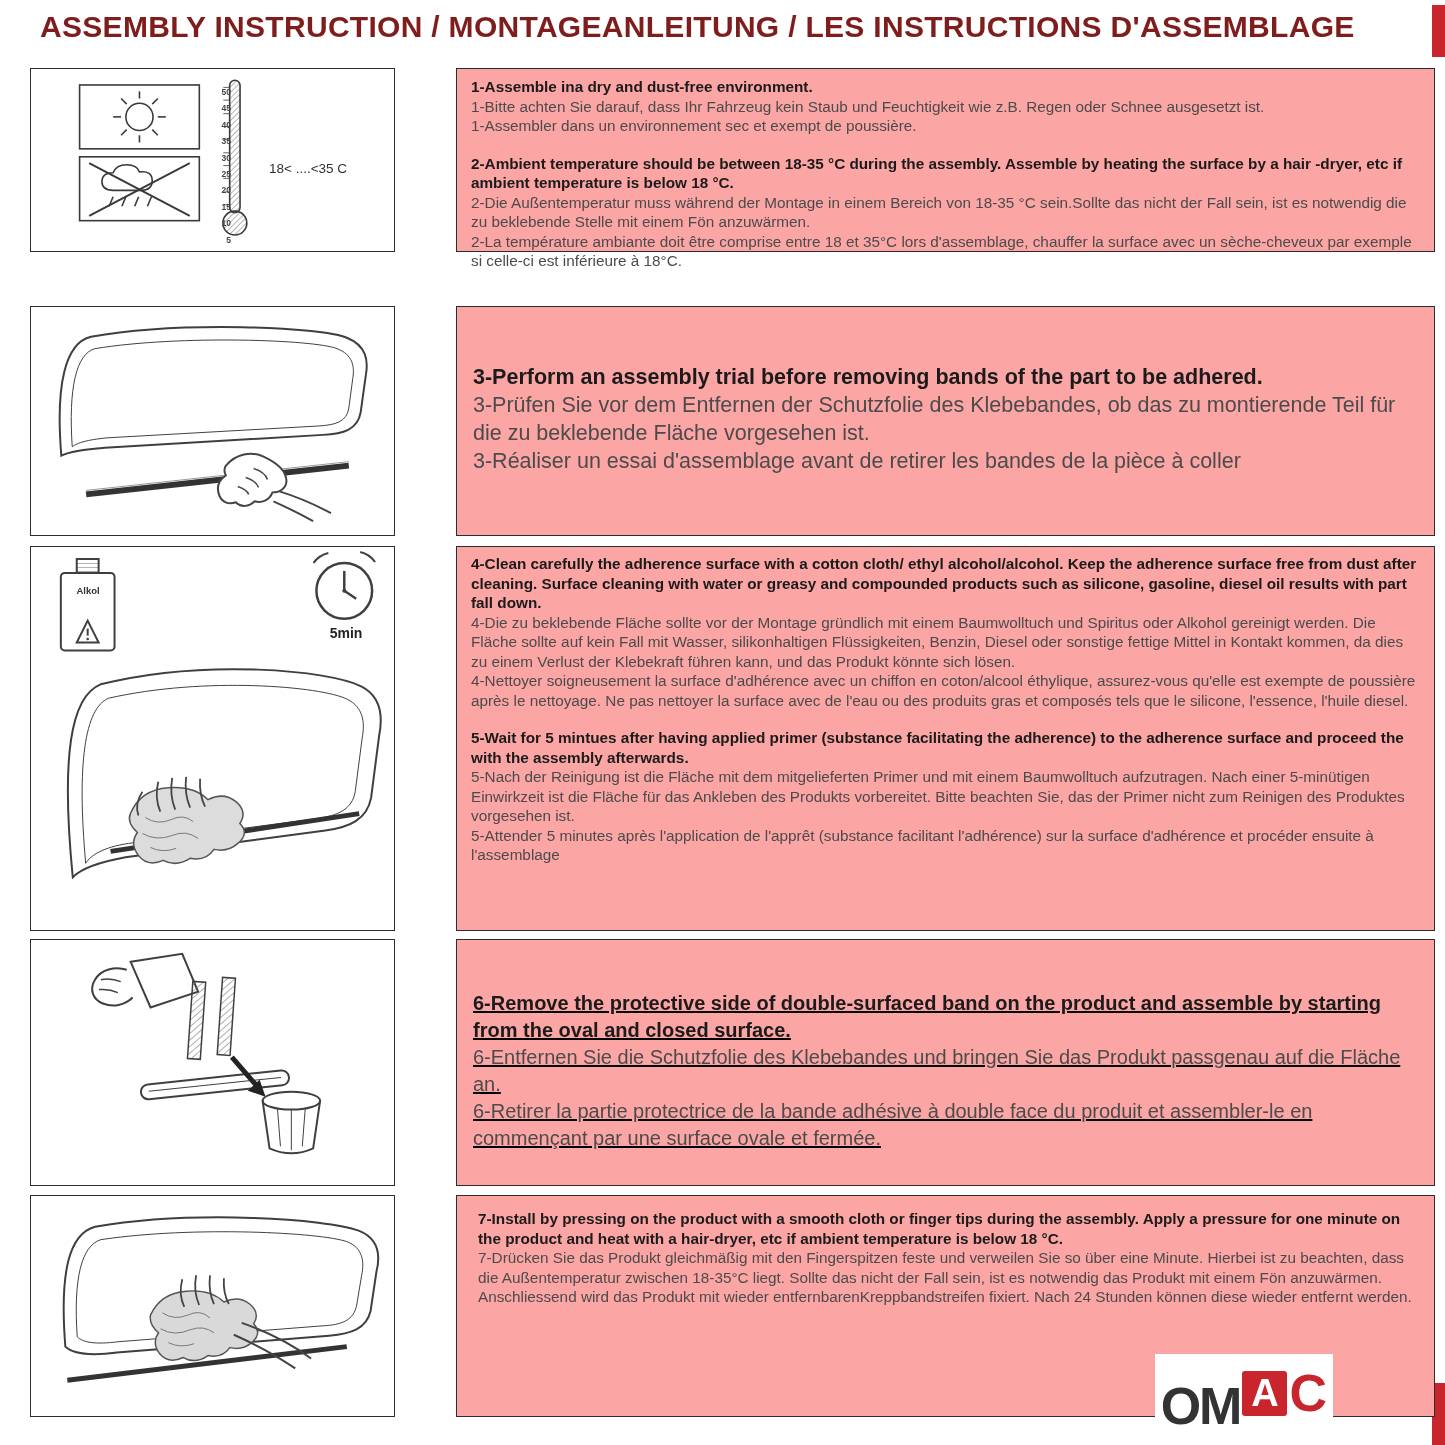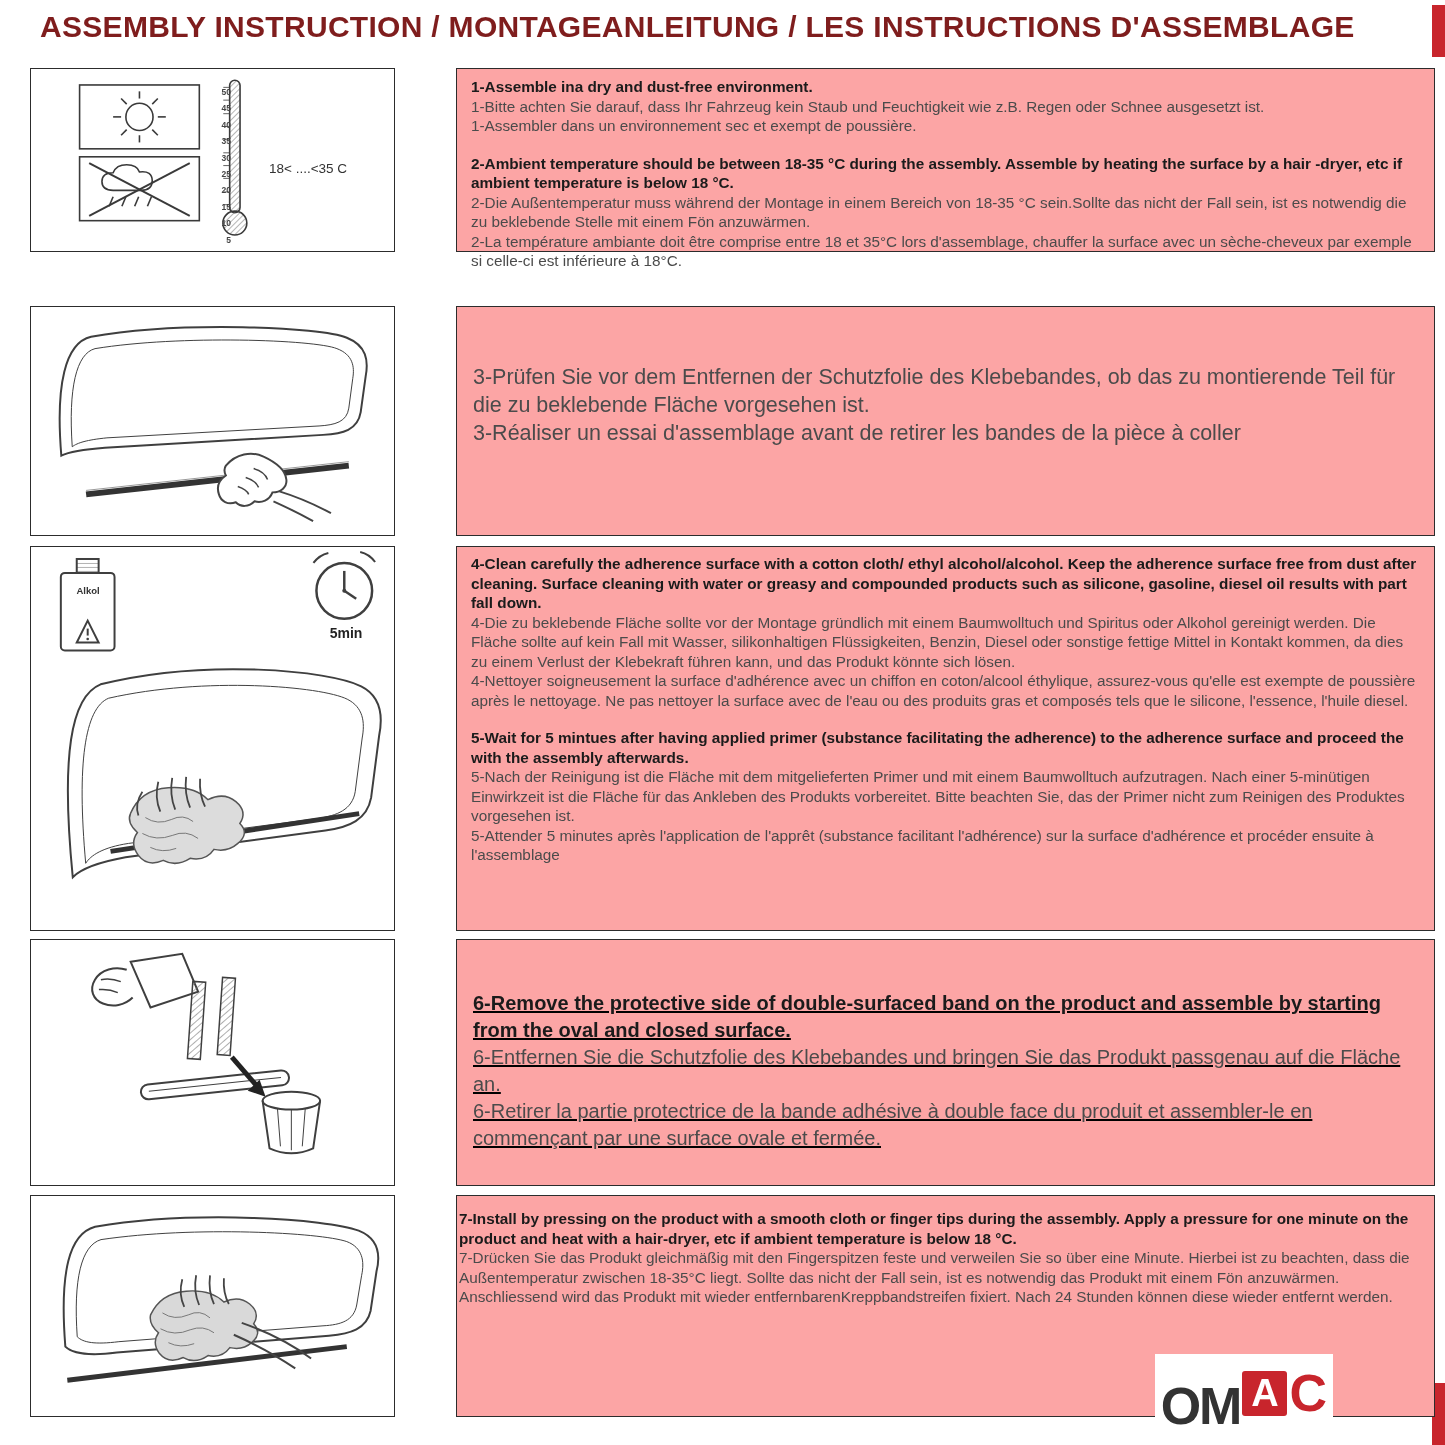--- a/index.html
+++ b/index.html
@@ -28,21 +28,21 @@
   .textbox p{margin:0;color:#4b4b4b;}
   .textbox p.b{font-weight:bold;color:#1b1b1b;}
   .textbox p.gap{margin-top:18px;}
   .fs15{font-size:15.3px;line-height:19.5px;}
   .fs21{font-size:21.5px;line-height:28px;}
   .fs19{font-size:20px;line-height:27px;}
   .pad-r1{padding:8px 18px 0 14px;}
   .pad-r2{padding:56px 20px 0 16px;}
   .pad-r3{padding:7px 16px 8px 14px;}
   .pad-r4{padding:50px 20px 0 16px;text-decoration:underline;}
-  .pad-r5{padding:13px 18px 0 2px;}
+  .pad-r5{padding:13px 18px 0 21px;}
 
   
   .therm-scale{position:absolute;left:162px;top:15px;width:38px;text-align:right;
                font-size:8.5px;line-height:16.4px;color:#444;white-space:pre-line;font-weight:bold;}
   .temp-range{position:absolute;left:238px;top:92px;font-size:13.5px;color:#333;white-space:nowrap;}
   .alkol-label{position:absolute;left:30px;top:38px;width:54px;text-align:center;
                font-size:9.5px;font-weight:bold;color:#333;}
   .clock-label{position:absolute;left:287px;top:78px;width:56px;text-align:center;
                font-size:14px;font-weight:bold;color:#222;}
 
@@ -153,20 +153,21 @@
           <path d="M196,160 c10,-12 26,-15 38,-9 c13,6 22,14 23,23 c1,8 -6,13 -14,13 c-3,8 -11,11 -18,9 c-6,6 -14,6 -19,1 c-8,3 -15,-1 -17,-8 c-3,-9 1,-15 7,-19 c-2,-4 -2,-7 0,-10 z"></path>
           <path d="M224,163 q11,3 14,11" fill="none" stroke-width="1.5"></path>
           <path d="M216,172 q10,3 13,10" fill="none" stroke-width="1.5"></path>
           <path d="M208,181 q9,3 11,8" fill="none" stroke-width="1.5"></path>
           <path d="M250,186 q26,8 52,22" fill="none"></path>
           <path d="M244,196 q22,10 40,20" fill="none"></path>
         </g>
       </svg>
     </div>
     <div class="textbox fs21 pad-r2">
+      <p class="b">3-Perform an assembly trial before removing bands of the part to be adhered.</p>
       <p>3-Prüfen Sie vor dem Entfernen der Schutzfolie des Klebebandes, ob das zu montierende Teil für die zu beklebende Fläche vorgesehen ist.</p>
       <p>3-Réaliser un essai d'assemblage avant de retirer les bandes de la pièce à coller</p>
     </div>
   </section>
 
   <section class="row r3">
     <div class="imgbox">
       <svg viewBox="0 0 365 385">
         <defs>
           <pattern id="hatch-c" width="4" height="4" patternUnits="userSpaceOnUse" patternTransform="rotate(90)">

